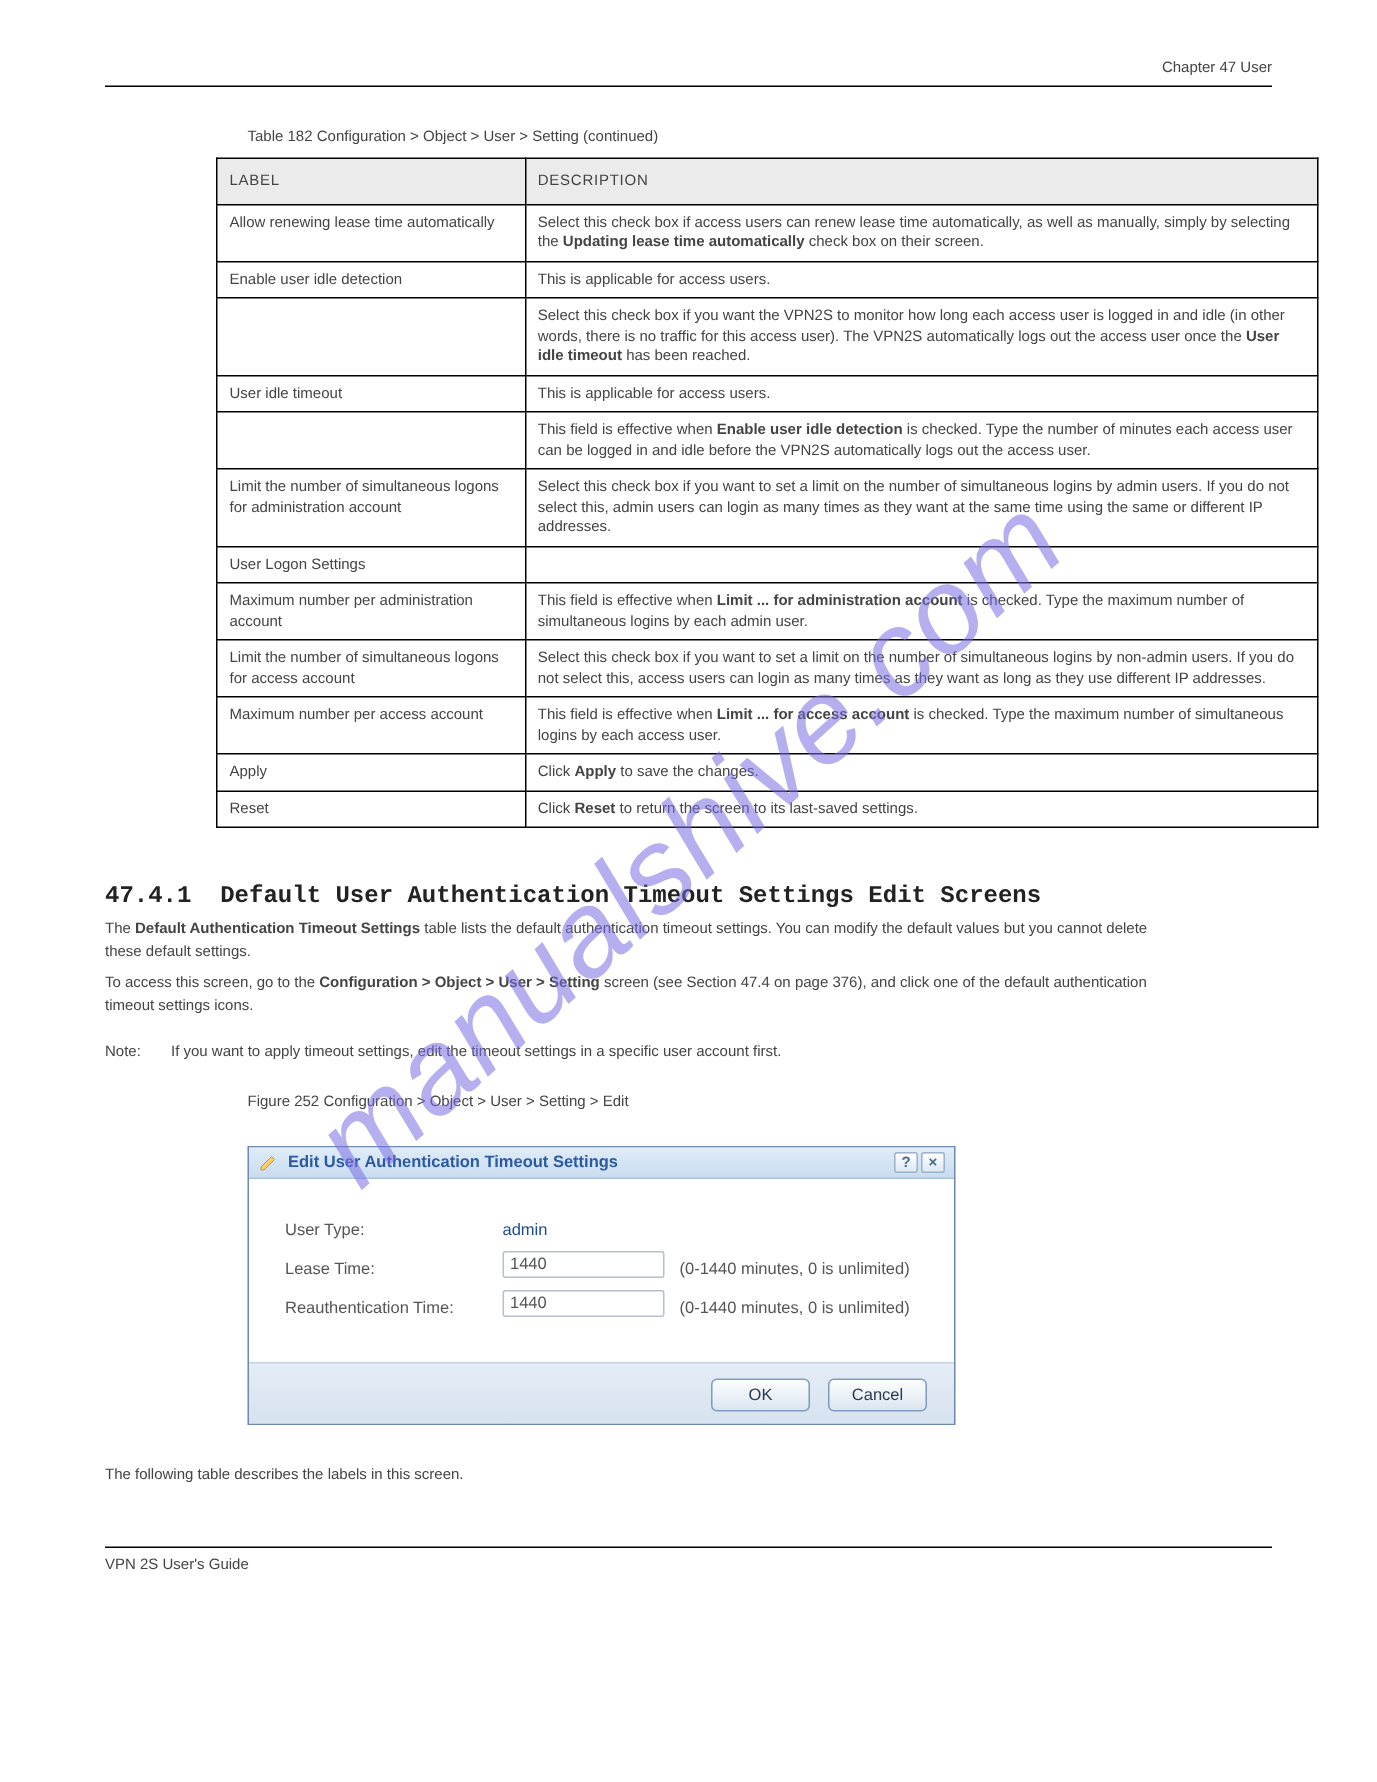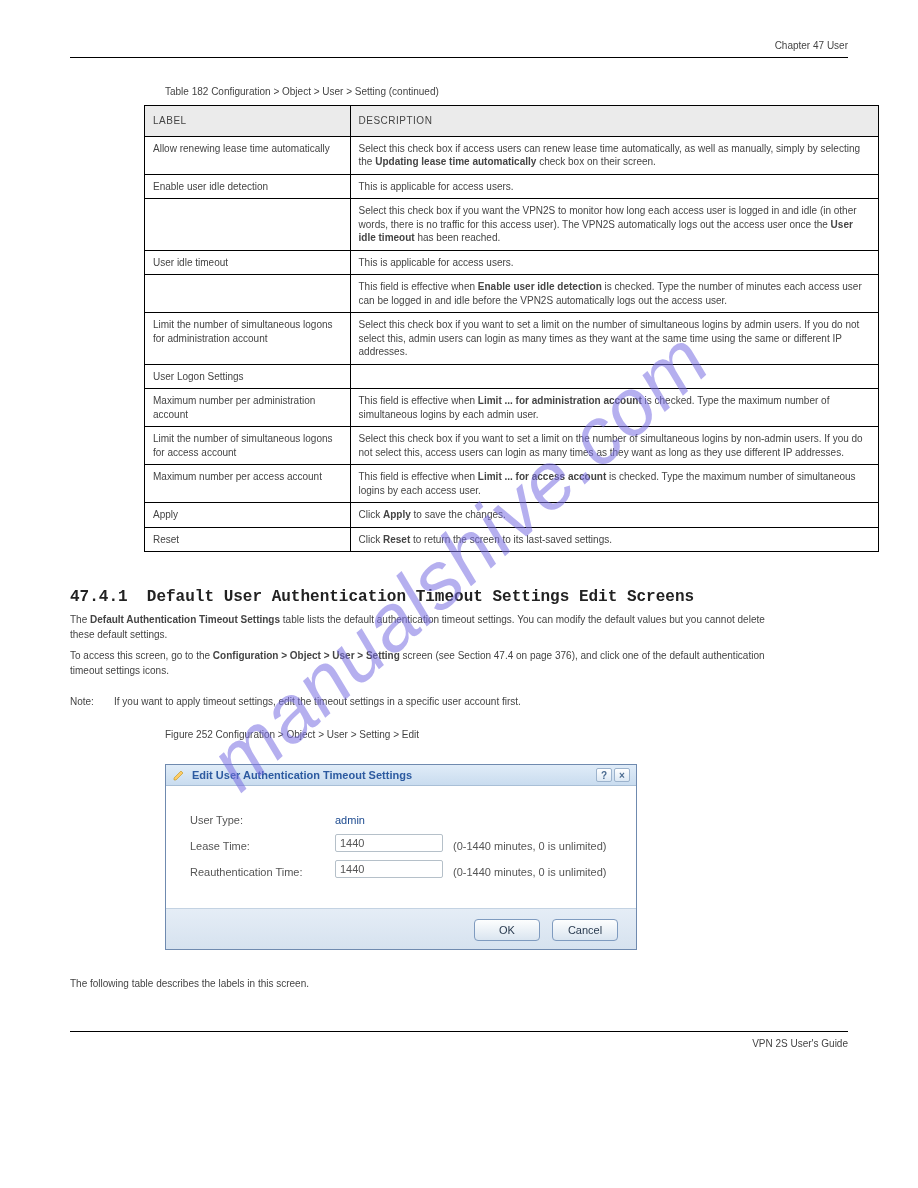--- a/index.html
+++ b/index.html
@@ -186,21 +186,21 @@
     color: #444;
     line-height: 1.5;
     margin: 26px 0 0 0;
     max-width: 680px;
   }
   .footer {
     margin-top: 40px;
     border-top: 1.2px solid #000;
     padding-top: 6px;
     display: flex;
-    justify-content: flex-end;
+    justify-content: flex-start;
     font-size: 10px;
     color: #444;
   }
 
   
   .watermark {
     position: absolute;
     left: 50%;
     top: 52%;
     transform: translate(-50%, -50%) rotate(-42deg);

